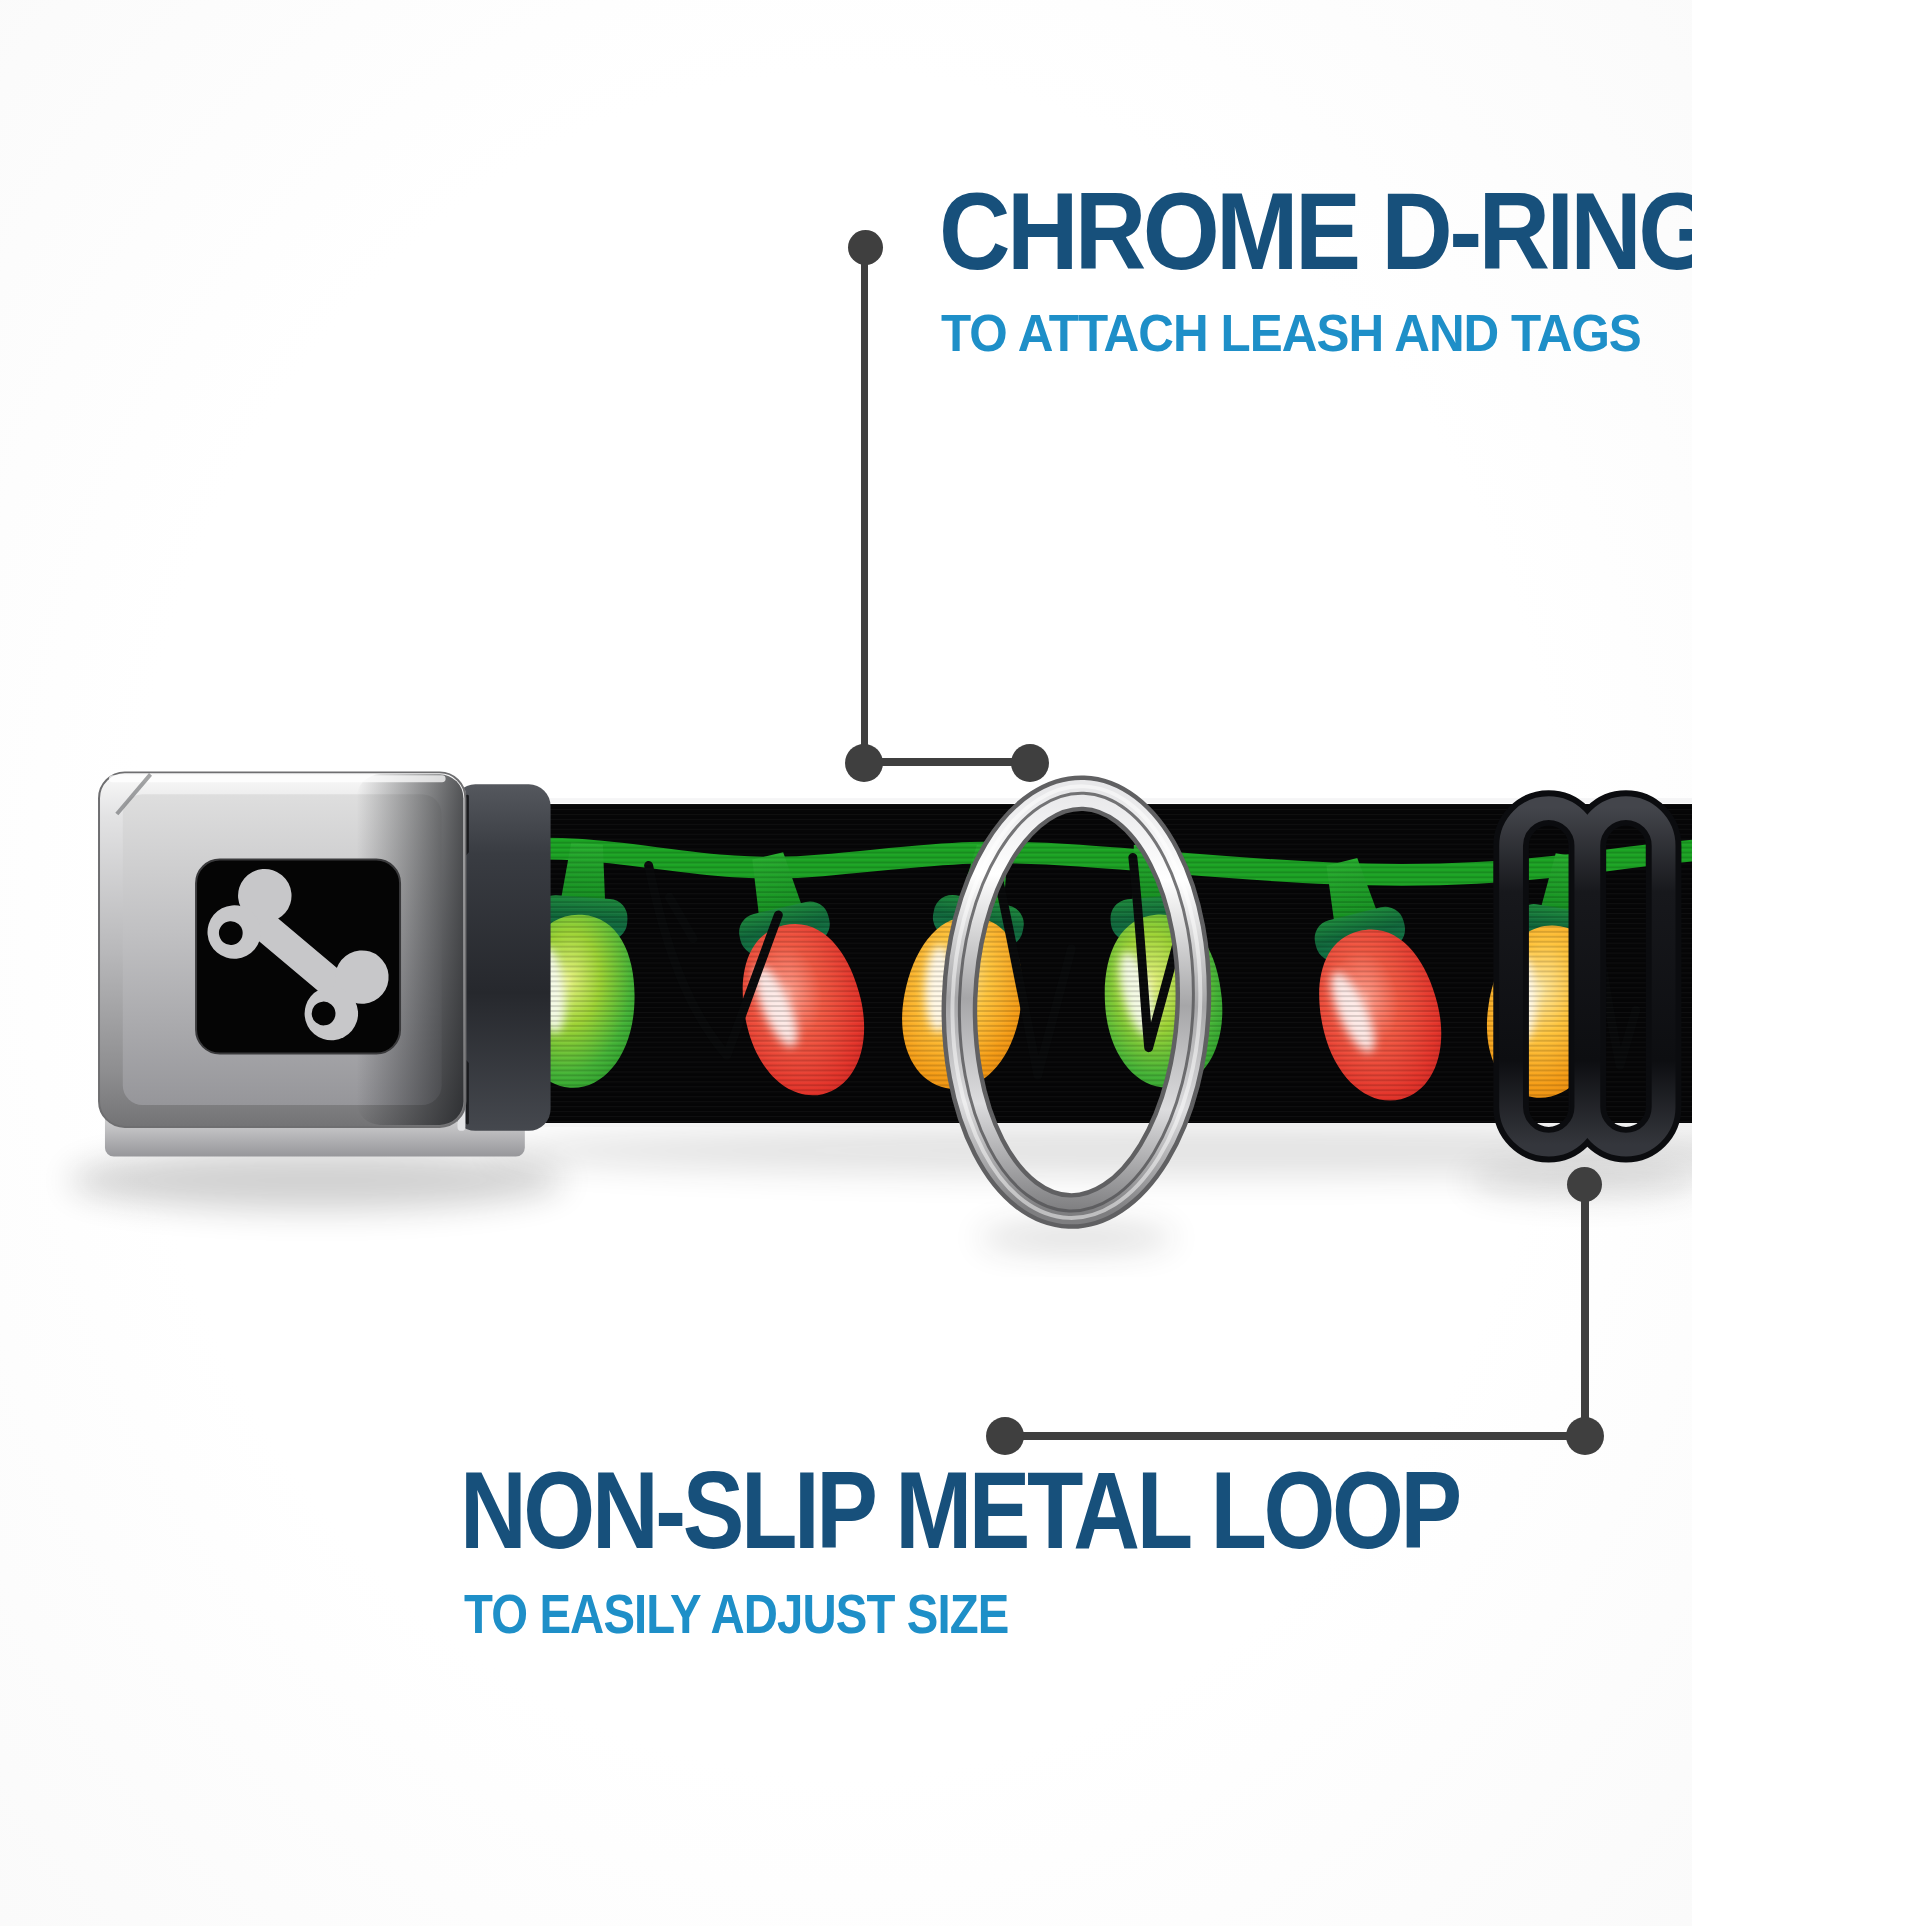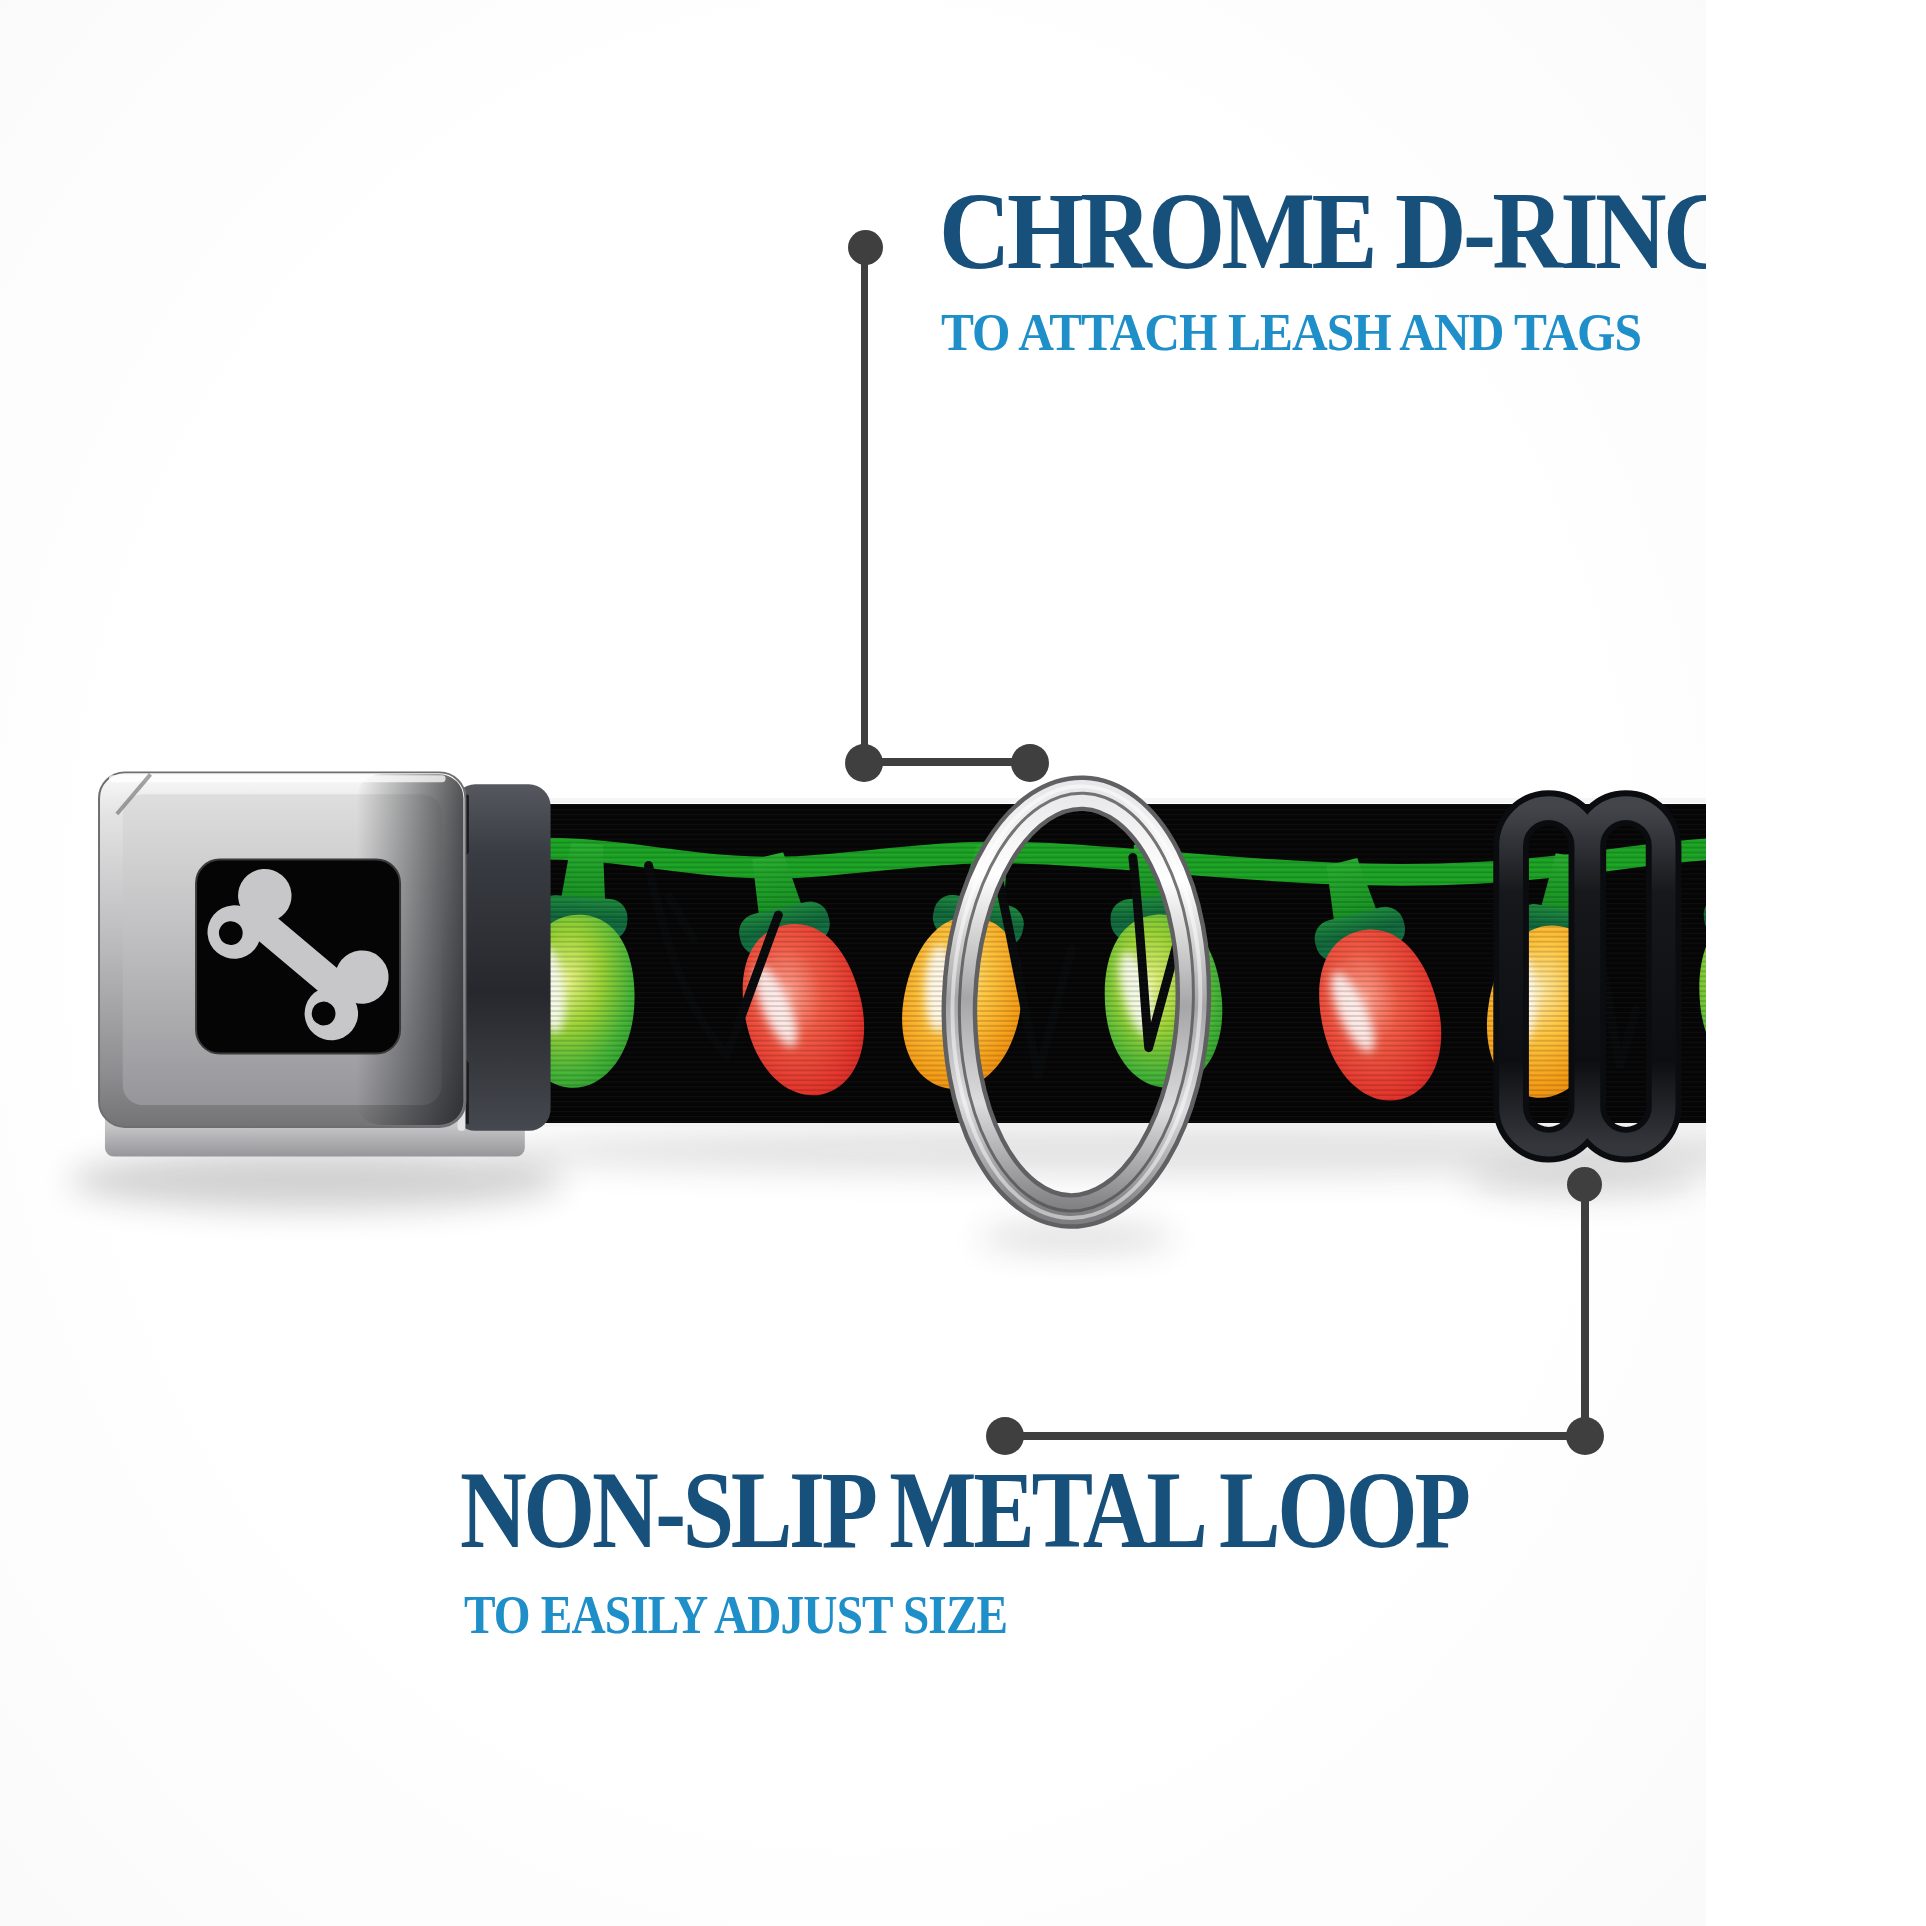--- a/index.html
+++ b/index.html
@@ -1,22 +1,21 @@
 <!DOCTYPE html>
 <html style="--background: #ffffff; --title_color: #17507b; --subtitle_color: #1e8fc8; --callout_color: #3f3f3f; --strap_black: #060607; --string_green: #1ca424; --ferrule_green: #10663a; --bulb_green: #45b437; --bulb_red: #e4342a; --bulb_orange: #f69d16; --buckle_silver: #c0c0c2; --clasp_gunmetal: #2b2d32; --dring_chrome: #d9d9db; --adjuster_black: #17181c; --bone_gray: #c7c7c9;"><head>
 <meta charset="utf-8">
 <style>
   html,body{margin:0;padding:0;background:#ffffff;}
   .stage{
     position:relative;
     width:1692px;height:1927px;
     overflow:hidden;
     background:radial-gradient(ellipse at 50% 48%, #ffffff 60%, #fafafa 100%);
-    font-family:Liberation Serif, serif;
-    padding-left:14px;
+    font-family:Liberation Sans, sans-serif;
   }
   #belt-svg{position:absolute;left:0;top:0;width:1927px;height:1927px;}
 
   
   .callout-title{
     position:absolute;
     font-weight:bold;
     font-size:110px;
     line-height:1;
     letter-spacing:-4px;

